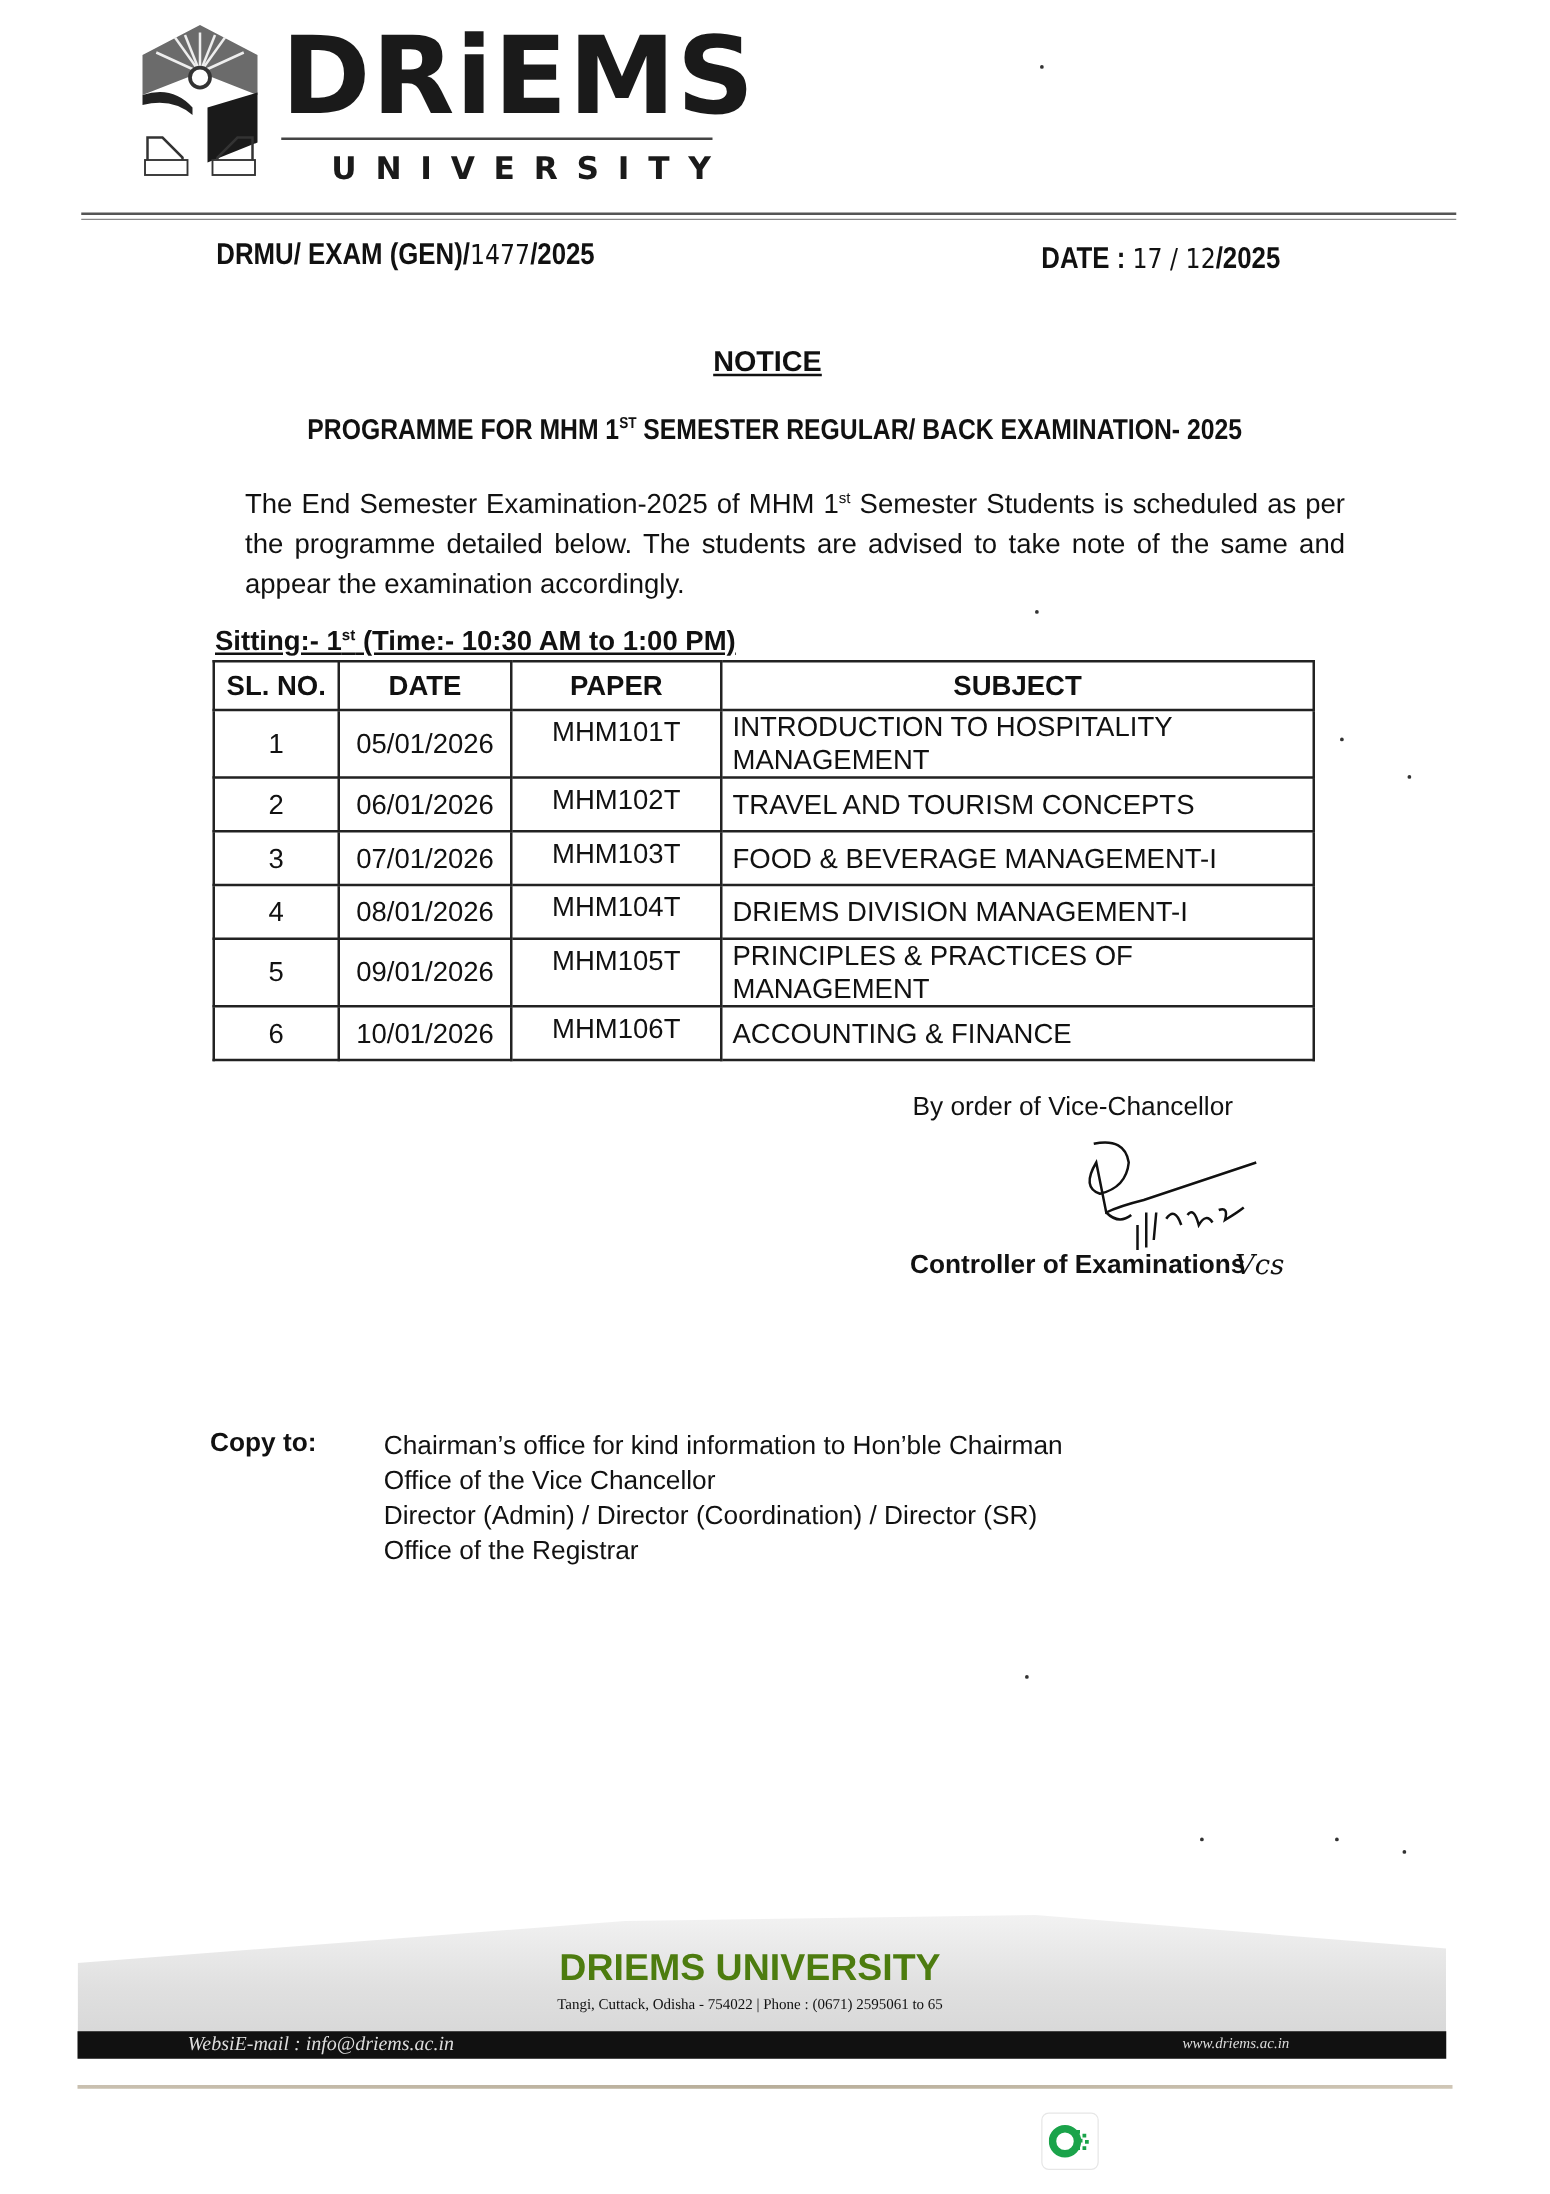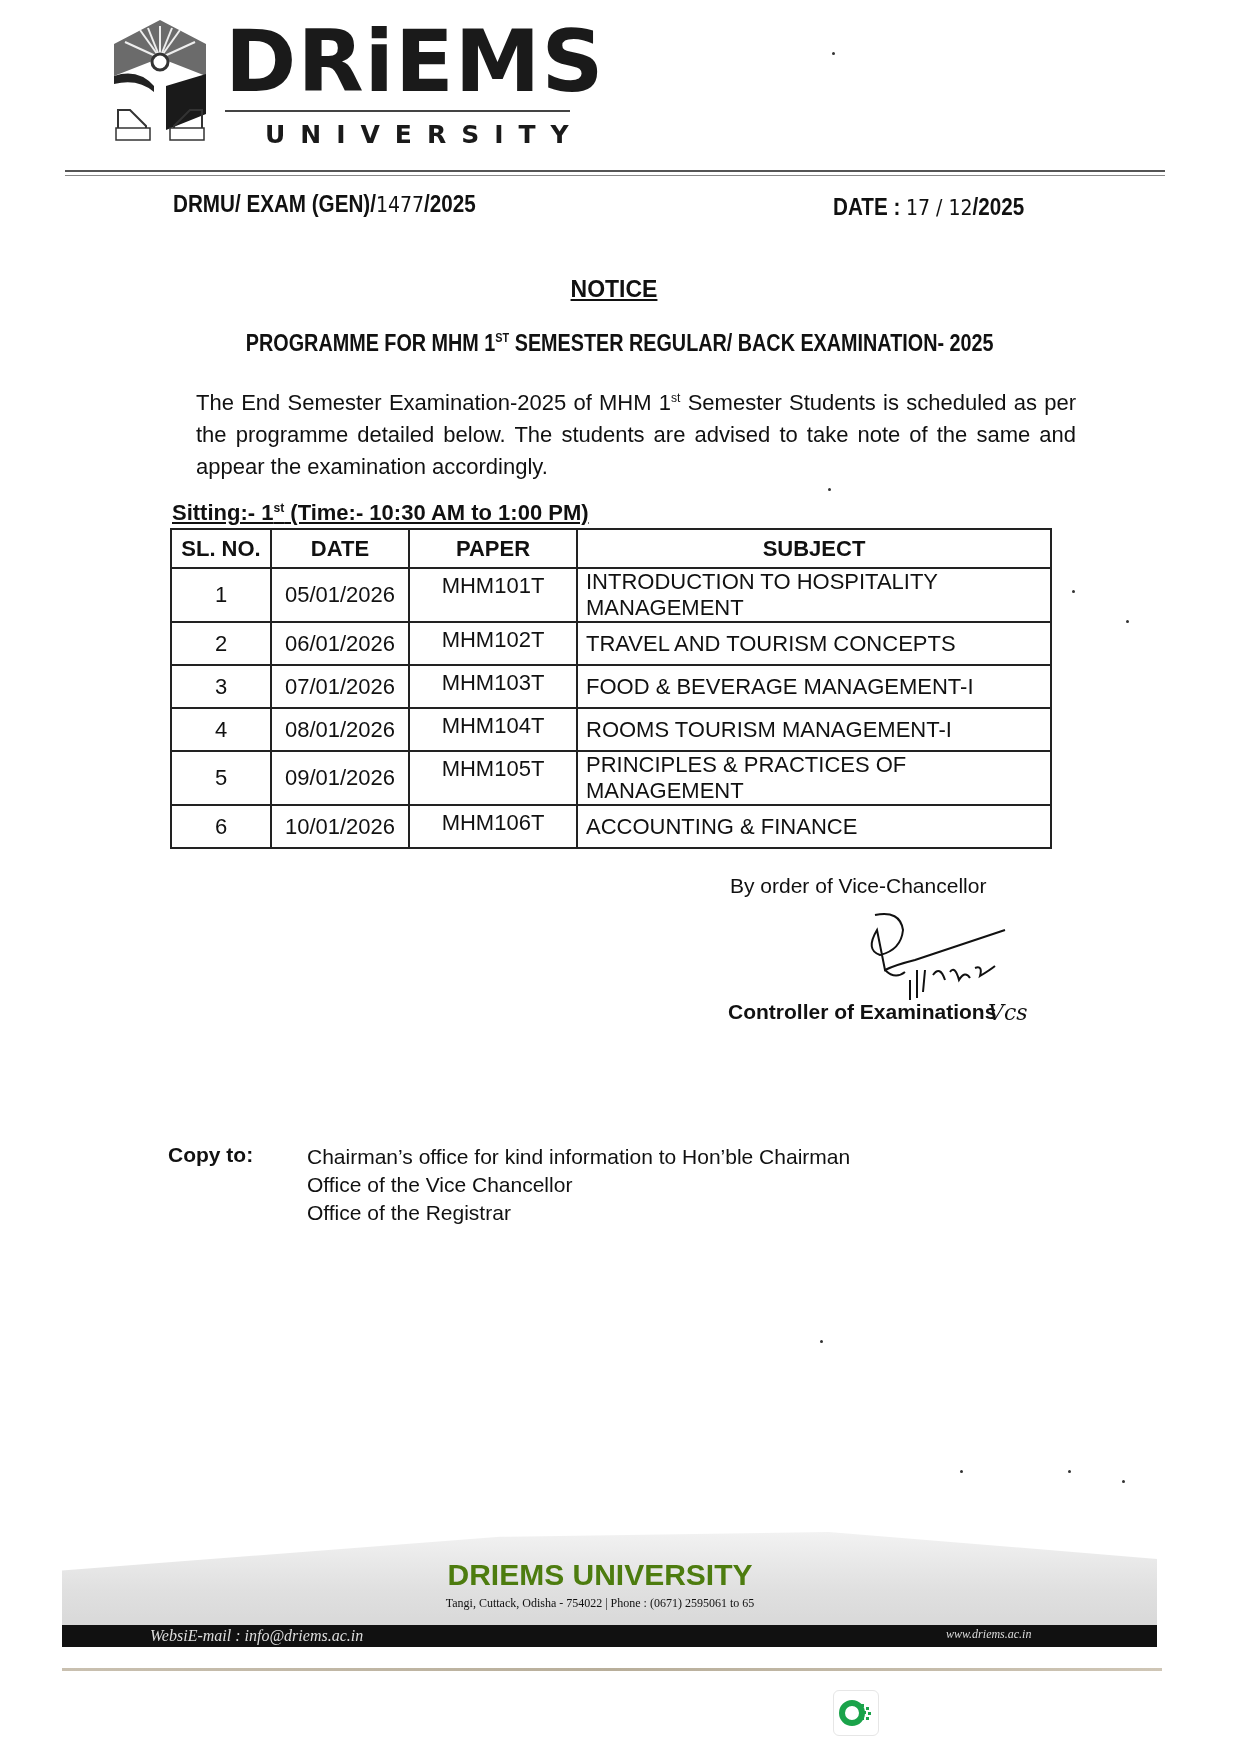--- a/index.html
+++ b/index.html
@@ -138,21 +138,21 @@
       <tr>
         <td>3</td>
         <td>07/01/2026</td>
         <td class="paper">MHM103T</td>
         <td class="subj">FOOD &amp; BEVERAGE MANAGEMENT-I</td>
       </tr>
       <tr>
         <td>4</td>
         <td>08/01/2026</td>
         <td class="paper">MHM104T</td>
-        <td class="subj">ROOMS TOURISM MANAGEMENT-I</td>
+        <td class="subj">DRIEMS DIVISION MANAGEMENT-I</td>
       </tr>
       <tr>
         <td>5</td>
         <td>09/01/2026</td>
         <td class="paper">MHM105T</td>
         <td class="subj">PRINCIPLES &amp; PRACTICES OF MANAGEMENT</td>
       </tr>
       <tr>
         <td>6</td>
         <td>10/01/2026</td>
@@ -167,20 +167,21 @@
   <path d="M20,5 Q45,0 48,20 Q46,40 25,45 Q10,40 22,20 L30,60 Q40,55 60,50 L150,20" fill="none" stroke="#111" stroke-width="2"></path>
   <path d="M30,60 Q40,70 50,62 M55,70 L55,90 M62,60 L62,88 M70,60 L68,82 M78,65 Q85,55 90,70 M95,62 Q100,55 104,70 Q110,60 115,68 M120,58 Q128,55 125,66 Q135,60 140,56" fill="none" stroke="#111" stroke-width="2"></path>
 </svg>
 <div class="abs coe">Controller of Examinations</div>
 <div class="abs initials">Vcs</div>
 
 <div class="abs copyto-label">Copy to:</div>
 <div class="abs copyto-list">
   <div>Chairman’s office for kind information to Hon’ble Chairman</div>
   <div>Office of the Vice Chancellor</div>
+  <div>Director (Admin) / Director (Coordination) / Director (SR)</div>
   <div>Office of the Registrar</div>
 </div>
 
 <div class="speck" style="left:832px;top:52px"></div>
 <div class="speck" style="left:1072px;top:590px"></div>
 <div class="speck" style="left:1126px;top:620px"></div>
 <div class="speck" style="left:828px;top:488px"></div>
 <div class="speck" style="left:820px;top:1340px"></div>
 <div class="speck" style="left:960px;top:1470px"></div>
 <div class="speck" style="left:1068px;top:1470px"></div>

